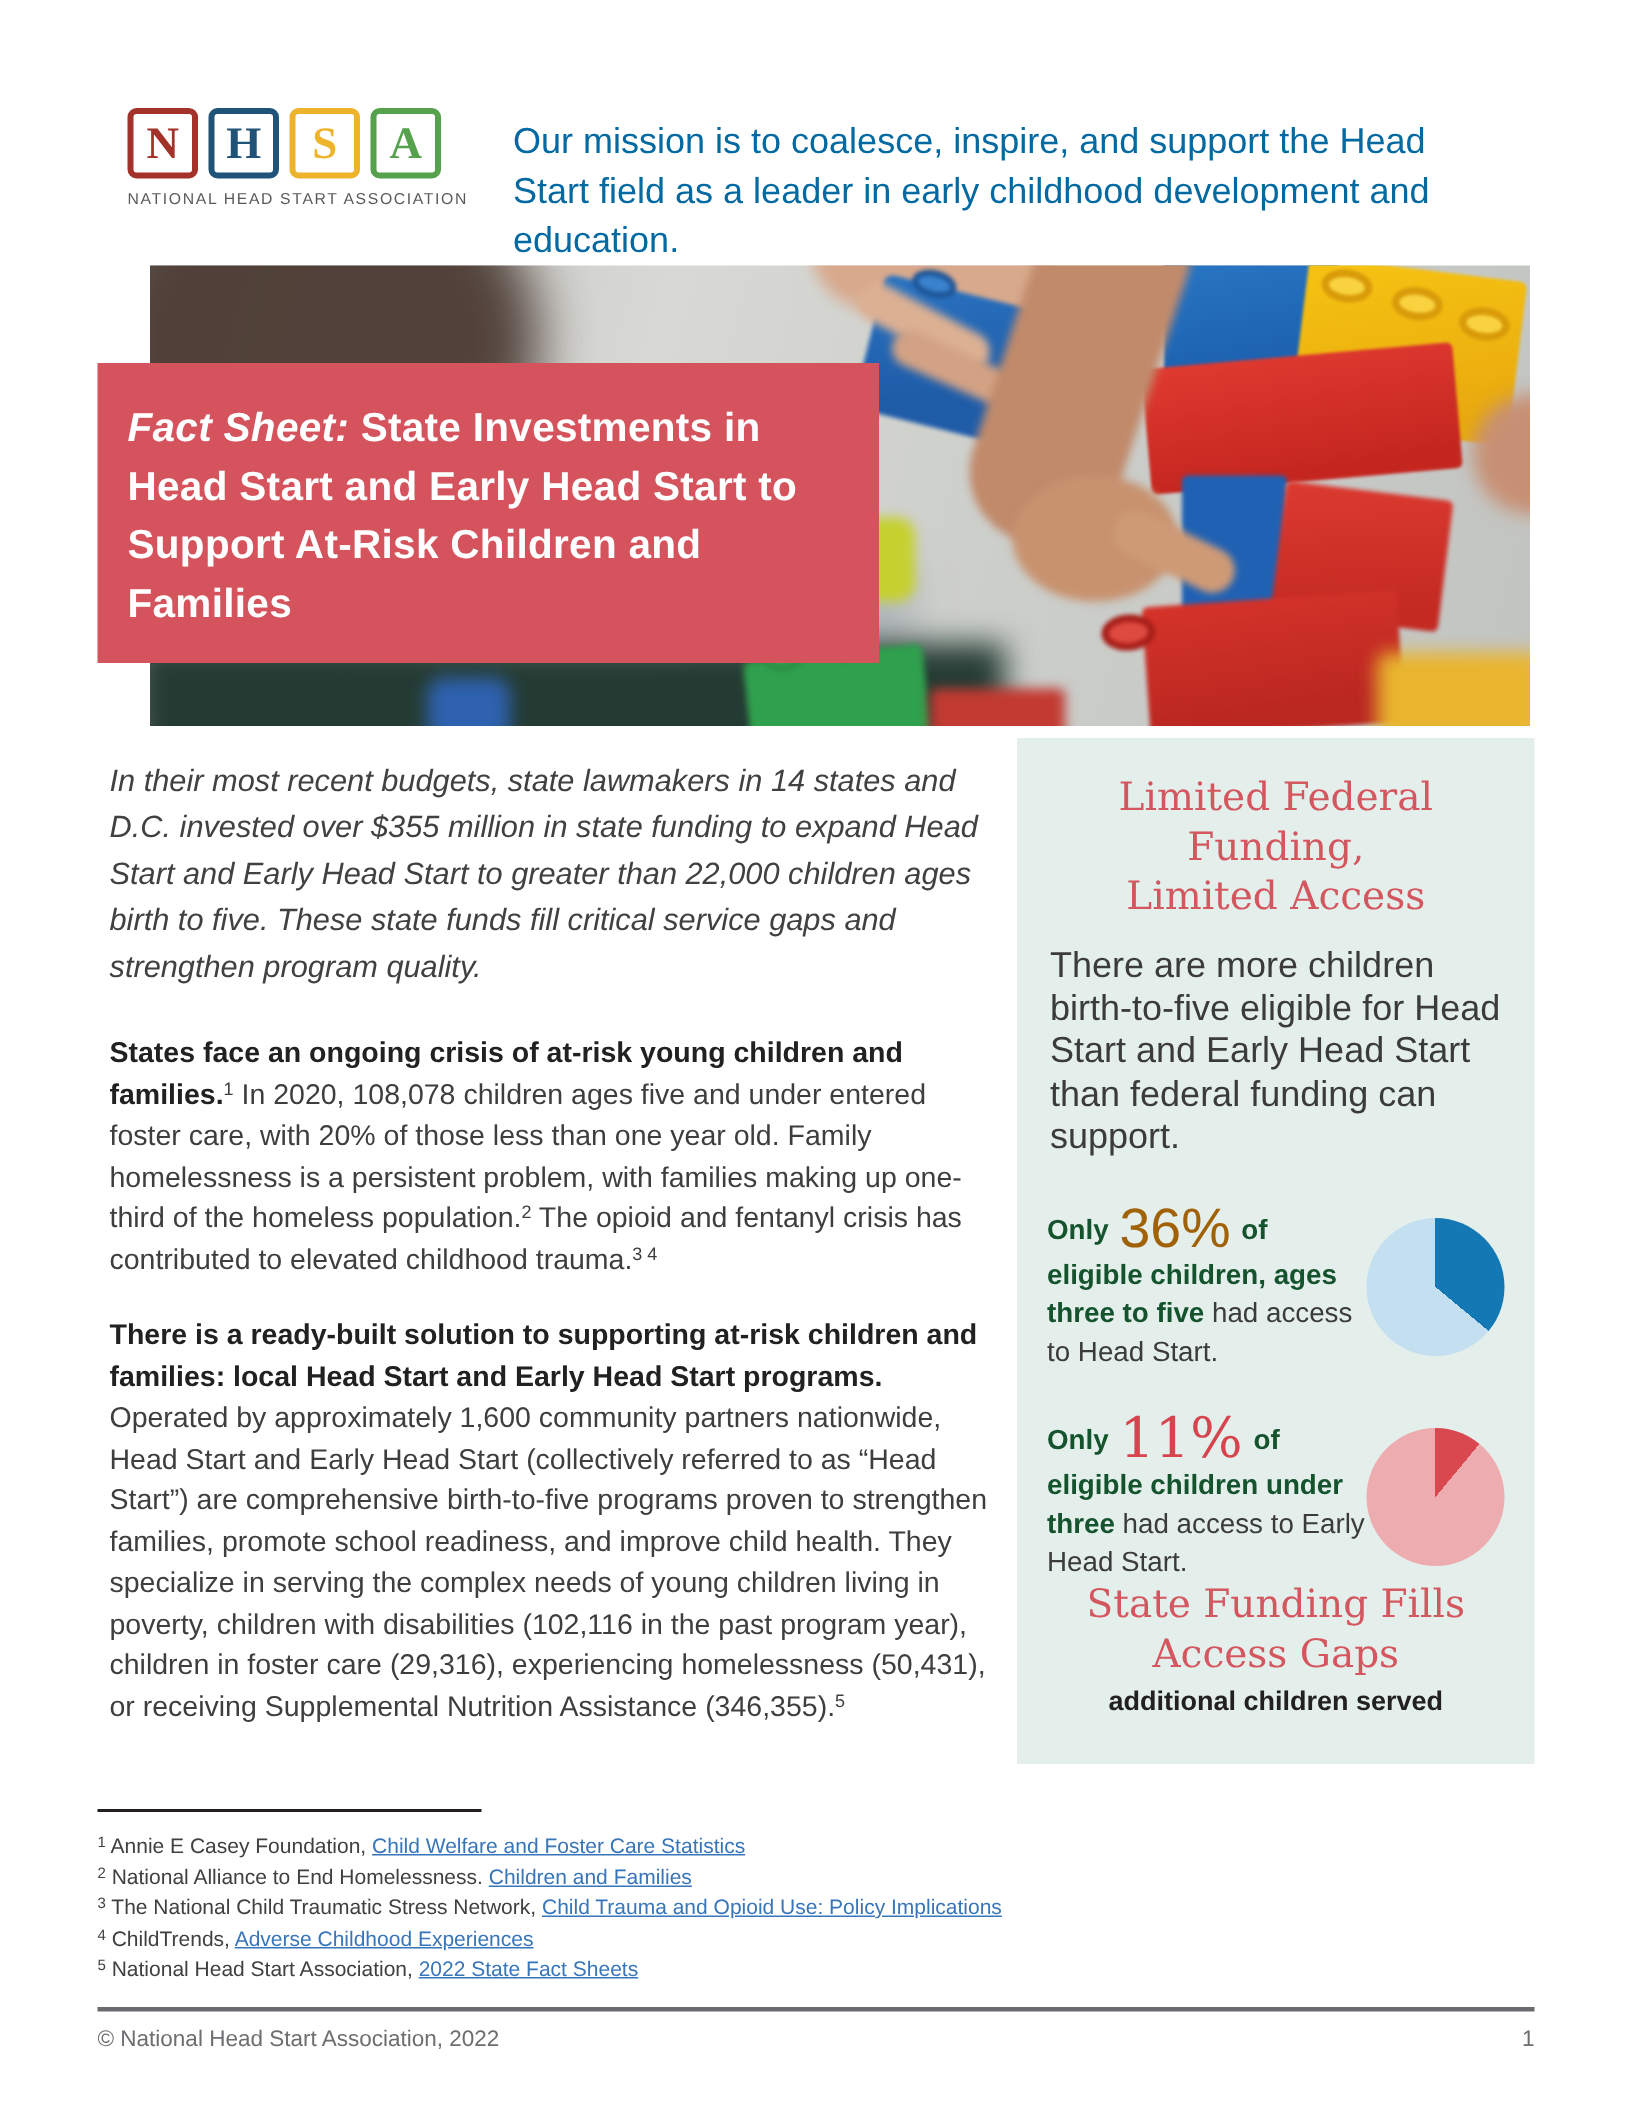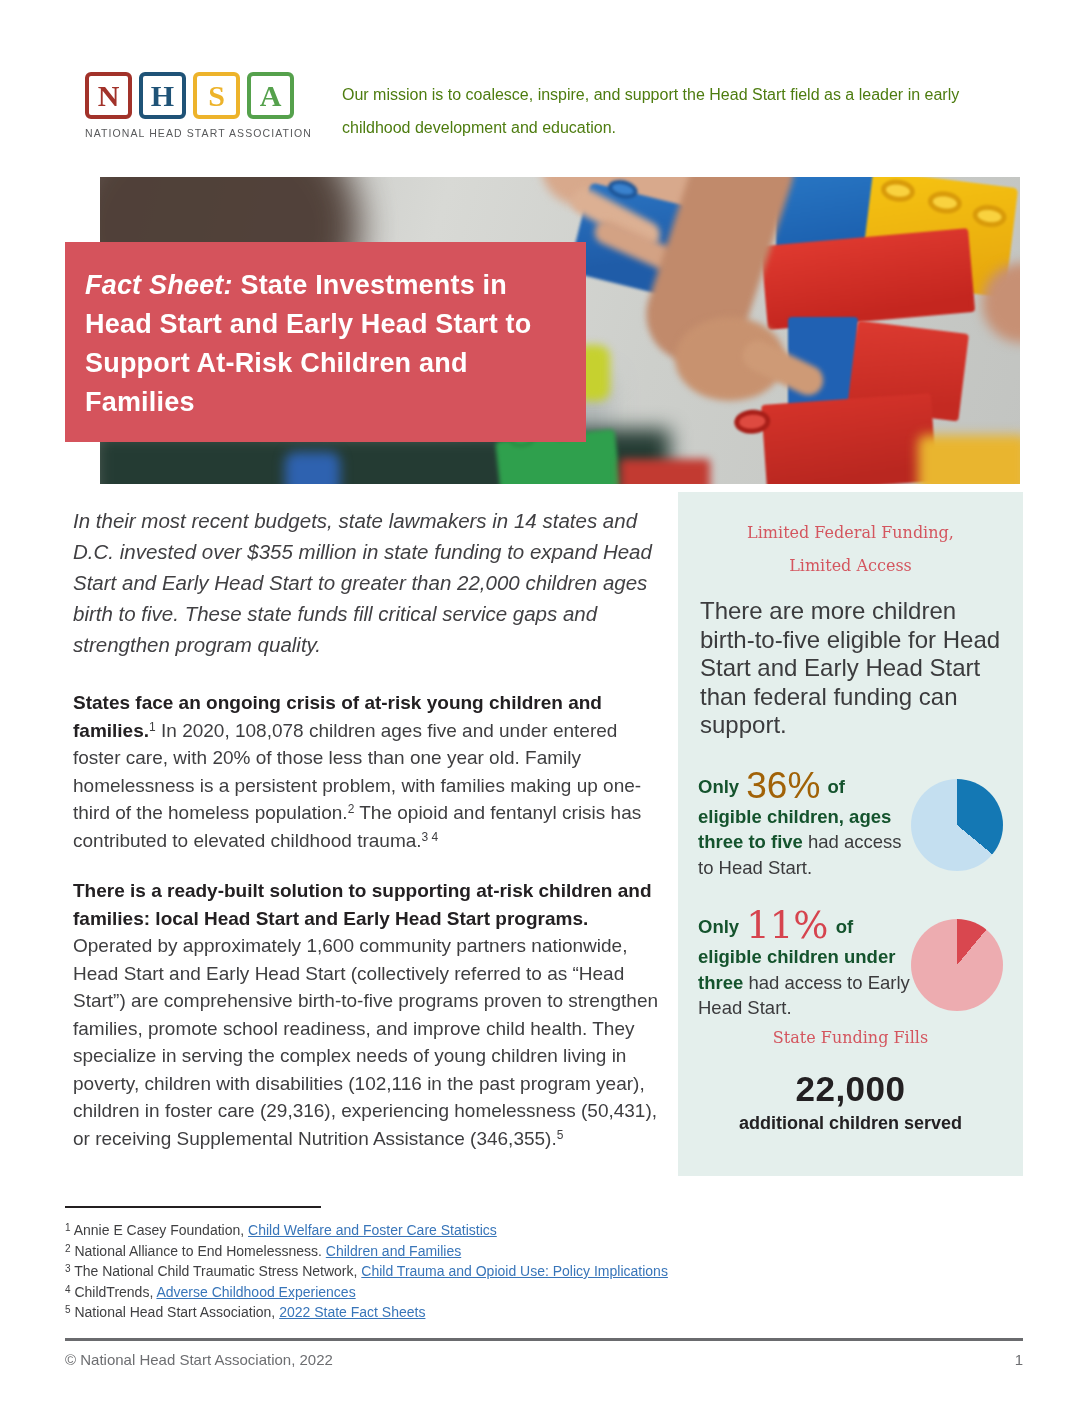--- a/index.html
+++ b/index.html
@@ -22,21 +22,21 @@
   .lb-0 { color:#A2322A; border-color:#A2322A; }
   .lb-1 { color:#1F5377; border-color:#1F5377; }
   .lb-2 { color:#EDB32B; border-color:#EDB32B; }
   .lb-3 { color:#55A14C; border-color:#55A14C; }
   .logo-caption {
     margin-top:8px; font-size:10.5px; letter-spacing:1.1px;
     color:#58595B; font-weight:normal; white-space:nowrap;
   }
   .mission {
     position:absolute; left:342px; top:78px; width:660px;
-    font-size:16px; line-height:33px; color:#4d7c0f;
+    font-size:24px; line-height:33px; color:#0369a1;
   }
 
   
   .hero {
     position:absolute; left:100px; top:177px; width:920px; height:307px;
     overflow:hidden; background:linear-gradient(105deg,#BDBEBC 0%,#D8D9D5 35%,#CDCFCB 60%,#C2C4C1 100%);
   }
   .hero * { position:absolute; }
   .blob-head { left:-40px; top:-80px; width:300px; height:260px; border-radius:50%;
     background:#47362E; filter:blur(18px); opacity:.92; }
@@ -116,21 +116,21 @@
   .body-p b { color:#232022; }
   sup { font-size:12px; vertical-align:6px; line-height:0; }
 
   
   .sidebar {
     position:absolute; left:678px; top:492px; width:345px; height:684px;
     background:#E4EFEC; padding:24px 20px;
   }
   .sb-heading {
     font-family:"DejaVu Serif", "Liberation Serif", serif; font-weight:500;
-    color:#D4565F; font-size:16px; line-height:33px; text-align:center;
+    color:#D4565F; font-size:26px; line-height:33px; text-align:center;
   }
   .sb-para { margin-top:15px; font-size:24px; line-height:28.5px; color:#3B3B3D; padding-left:2px; }
   .stat { display:flex; align-items:flex-start; margin-top:27px; }
   .stat-text { width:212px; font-size:18.5px; line-height:25.5px; color:#3B3B3D; }
   .stat-text b { color:#14532d; }
   .stat-big { font-size:37px; line-height:1; vertical-align:-5px; padding:0 2px; }
   .stat-big.blue { color:#a16207; font-weight:400; }
   .stat-big.red { color:#D6444E; font-family:"DejaVu Serif","Liberation Serif",serif; }
   .pie { width:92px; height:92px; border-radius:50%; margin-left:auto; margin-top:12px; flex:none; }
   .sb-heading2 { }
@@ -225,22 +225,22 @@
     <div class="pie" style="background: conic-gradient(rgb(20, 120, 180) 0deg, rgb(20, 120, 180) 129.6deg, rgb(196, 223, 240) 129.6deg, rgb(196, 223, 240) 360deg);"></div>
   </div>
 
   <div class="stat">
     <div class="stat-text"><b>Only </b><span class="stat-big red">11%</span><b> of eligible children under three</b><span> had access to Early Head Start.</span></div>
     <div class="pie" style="background: conic-gradient(rgb(217, 71, 79) 0deg, rgb(217, 71, 79) 39.6deg, rgb(237, 172, 176) 39.6deg, rgb(237, 172, 176) 360deg);"></div>
   </div>
 
   <div class="sb-heading sb-heading2">
     <div>State Funding Fills</div>
-  </div>
-  <div class="big-number">22,000</div>
+    <div>Access Gaps</div>
+  </div>
   <div class="big-caption">additional children served</div>
 </div>
 
 <div class="footnotes">
   <div class="fn-rule"></div>
   <div class="fn"><sup>1</sup> <span>Annie E Casey Foundation, </span><a href="#">Child Welfare and Foster Care Statistics</a></div>
   <div class="fn"><sup>2</sup> <span>National Alliance to End Homelessness. </span><a href="#">Children and Families</a></div>
   <div class="fn"><sup>3</sup> <span>The National Child Traumatic Stress Network, </span><a href="#">Child Trauma and Opioid Use: Policy Implications</a></div>
   <div class="fn"><sup>4</sup> <span>ChildTrends, </span><a href="#">Adverse Childhood Experiences</a></div>
   <div class="fn"><sup>5</sup> <span>National Head Start Association, </span><a href="#">2022 State Fact Sheets</a></div>

